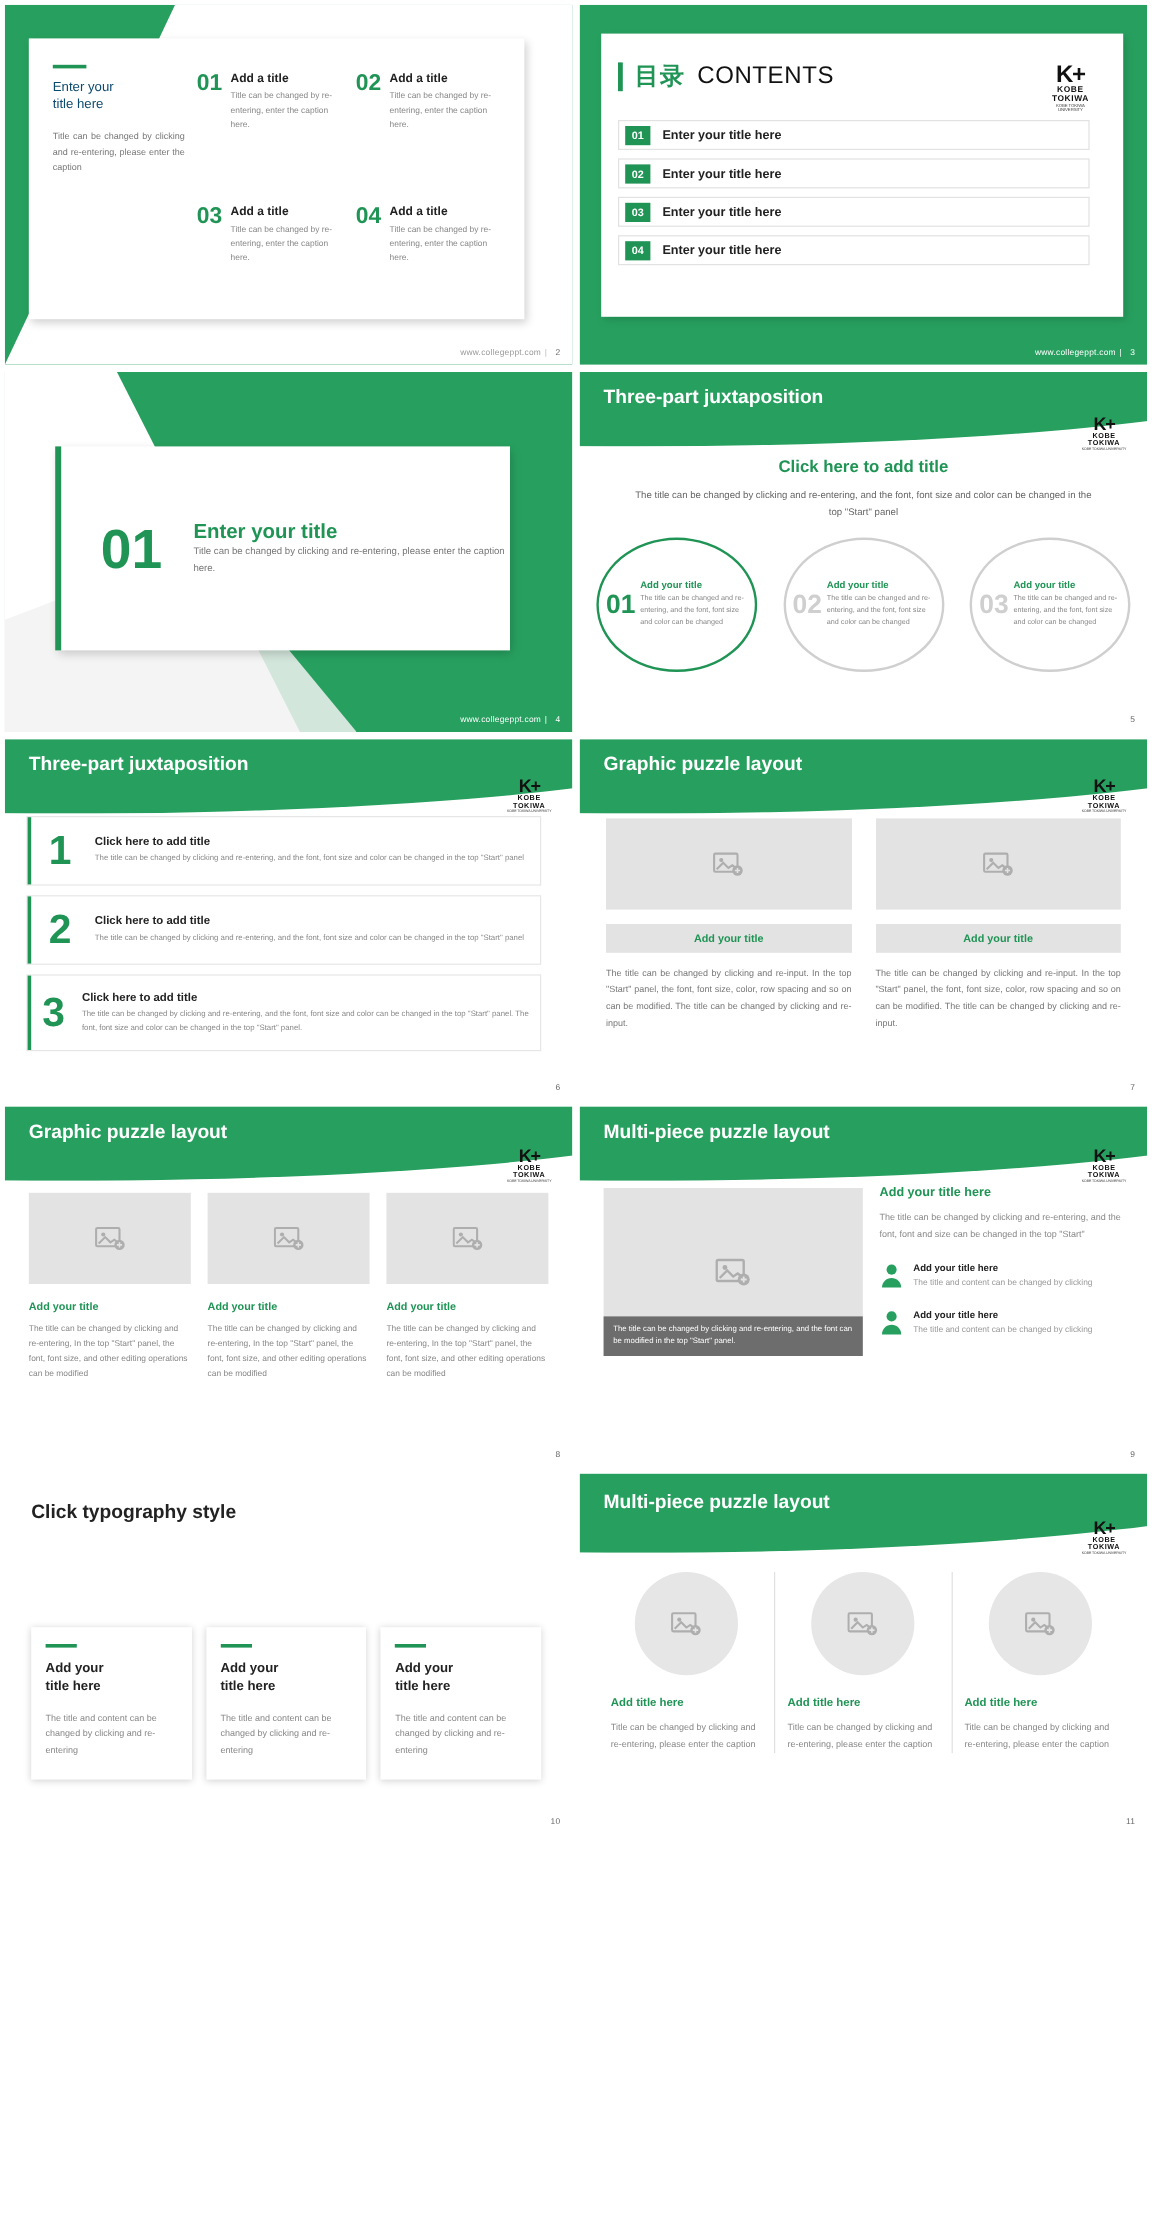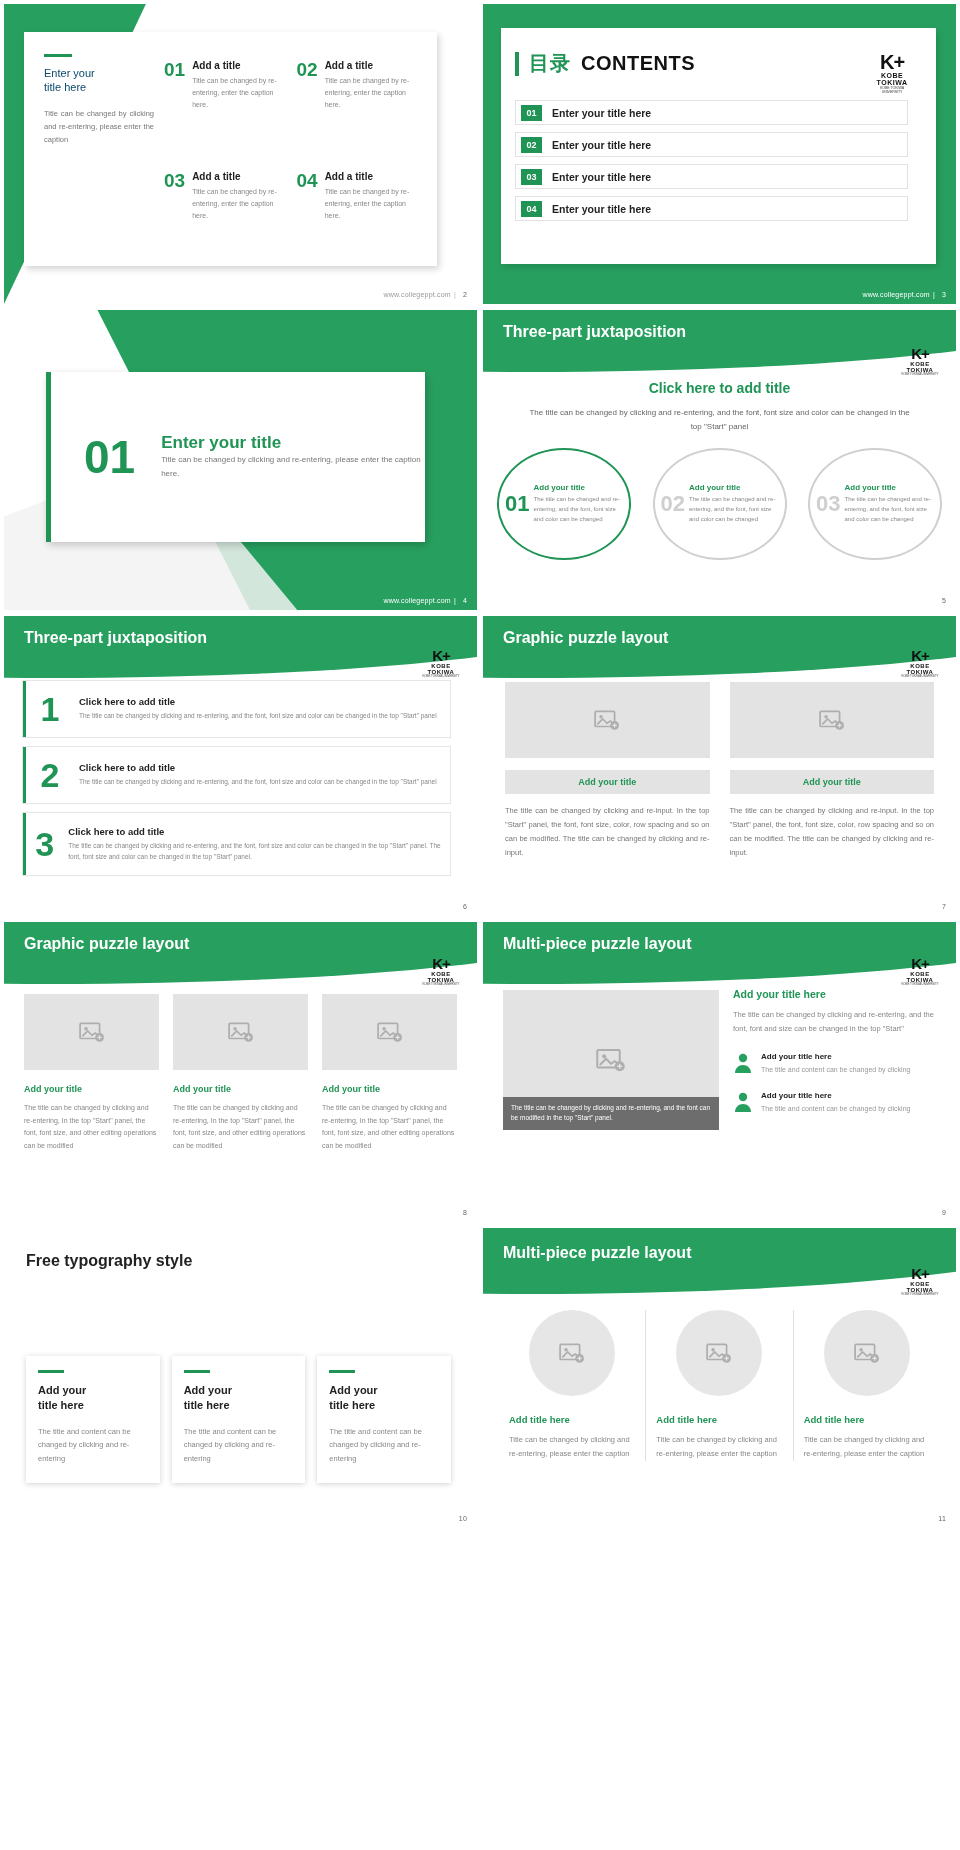--- a/index.html
+++ b/index.html
@@ -77,21 +77,21 @@
   .s3-white {
     position: absolute; left: 18px; top: 24px; right: 20px; bottom: 40px;
     background: #fff; box-shadow: 2px 3px 7px rgba(0,0,0,.15);
   }
   .s3-white::after{
     content:""; position:absolute; right:0; bottom:0; width:0;height:0;
   }
   .s3-head { position: absolute; left: 32px; top: 46px; display: flex; align-items: center; gap: 10px; }
   .s3-vbar { width: 4px; height: 24px; background: #1f9455; }
   .s3-cn { font-size: 20px; font-weight: bold; color: #1f9455; letter-spacing: 1px; }
-  .s3-en { font-size: 20px; font-weight: bold; color: #111; letter-spacing: .5px; }
+  .s3-en { font-size: 20px; font-weight: normal; color: #111; letter-spacing: .5px; }
   .s3-rows { position: absolute; left: 32px; right: 48px; top: 96px; }
   .s3-row {
     display: flex; align-items: center; gap: 10px;
     border: 1px solid #e2e2e2; height: 25px; margin-bottom: 7px;
     padding-left: 5px; background: #fff;
   }
   .s3-badge {
     width: 21px; height: 16px; background: #1f9455; color: #fff;
     font-size: 9px; font-weight: bold; display: flex; align-items: center; justify-content: center;
   }
@@ -517,21 +517,21 @@
           <div class="s9-ip">The title and content can be changed by clicking</div>
         </div>
       </div>
     </div>
     <div class="footer">
       <span class="pg">9</span>
     </div>
   </div>
 
   <div class="slide">
-    <div class="s10-t">Free typography style</div>
+    <div class="s10-t">Click typography style</div>
     <div class="s10-cards">
       <div class="s10-card">
         <div class="s10-bar"></div>
         <div class="s10-h" style="white-space:pre-line">Add your
 title here</div>
         <div class="s10-d">The title and content can be changed by clicking and re-entering</div>
       </div>
       <div class="s10-card">
         <div class="s10-bar"></div>
         <div class="s10-h" style="white-space:pre-line">Add your

